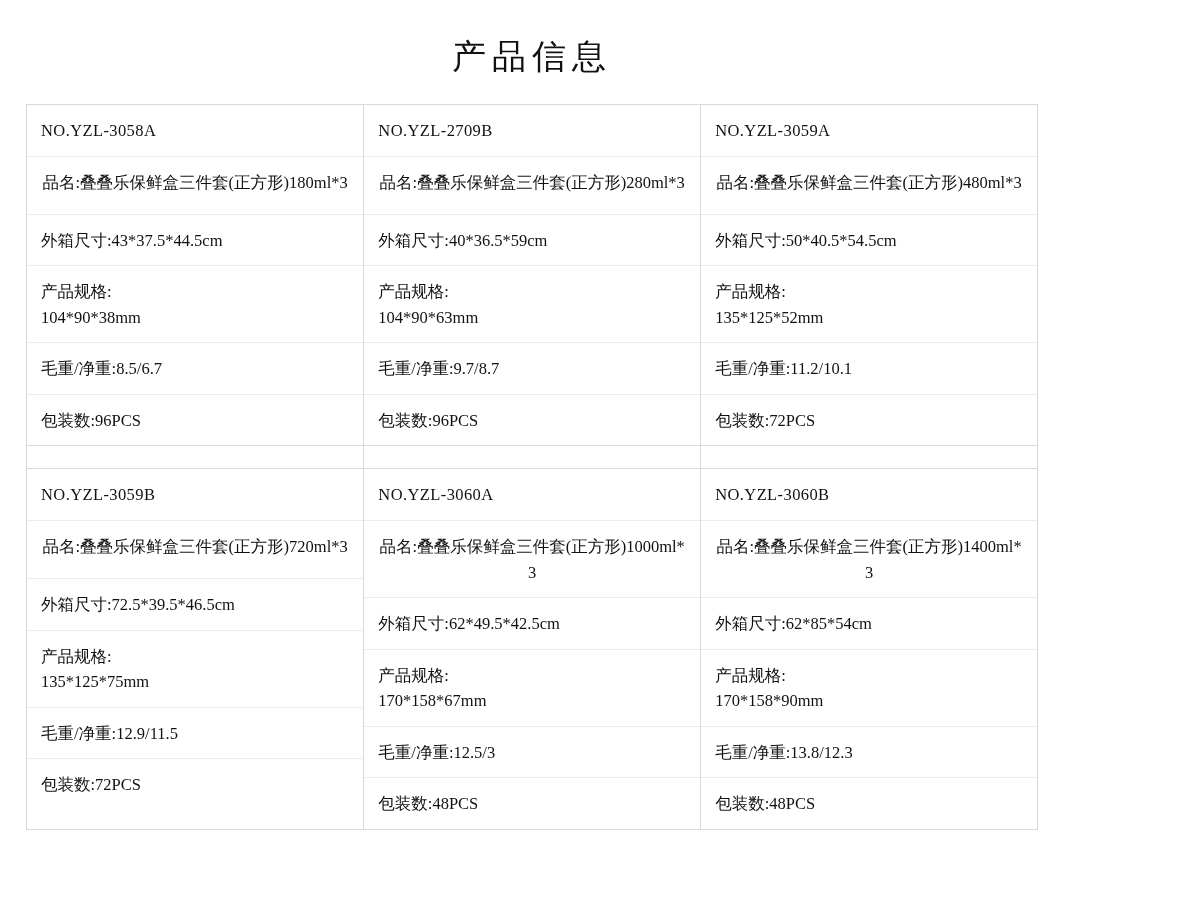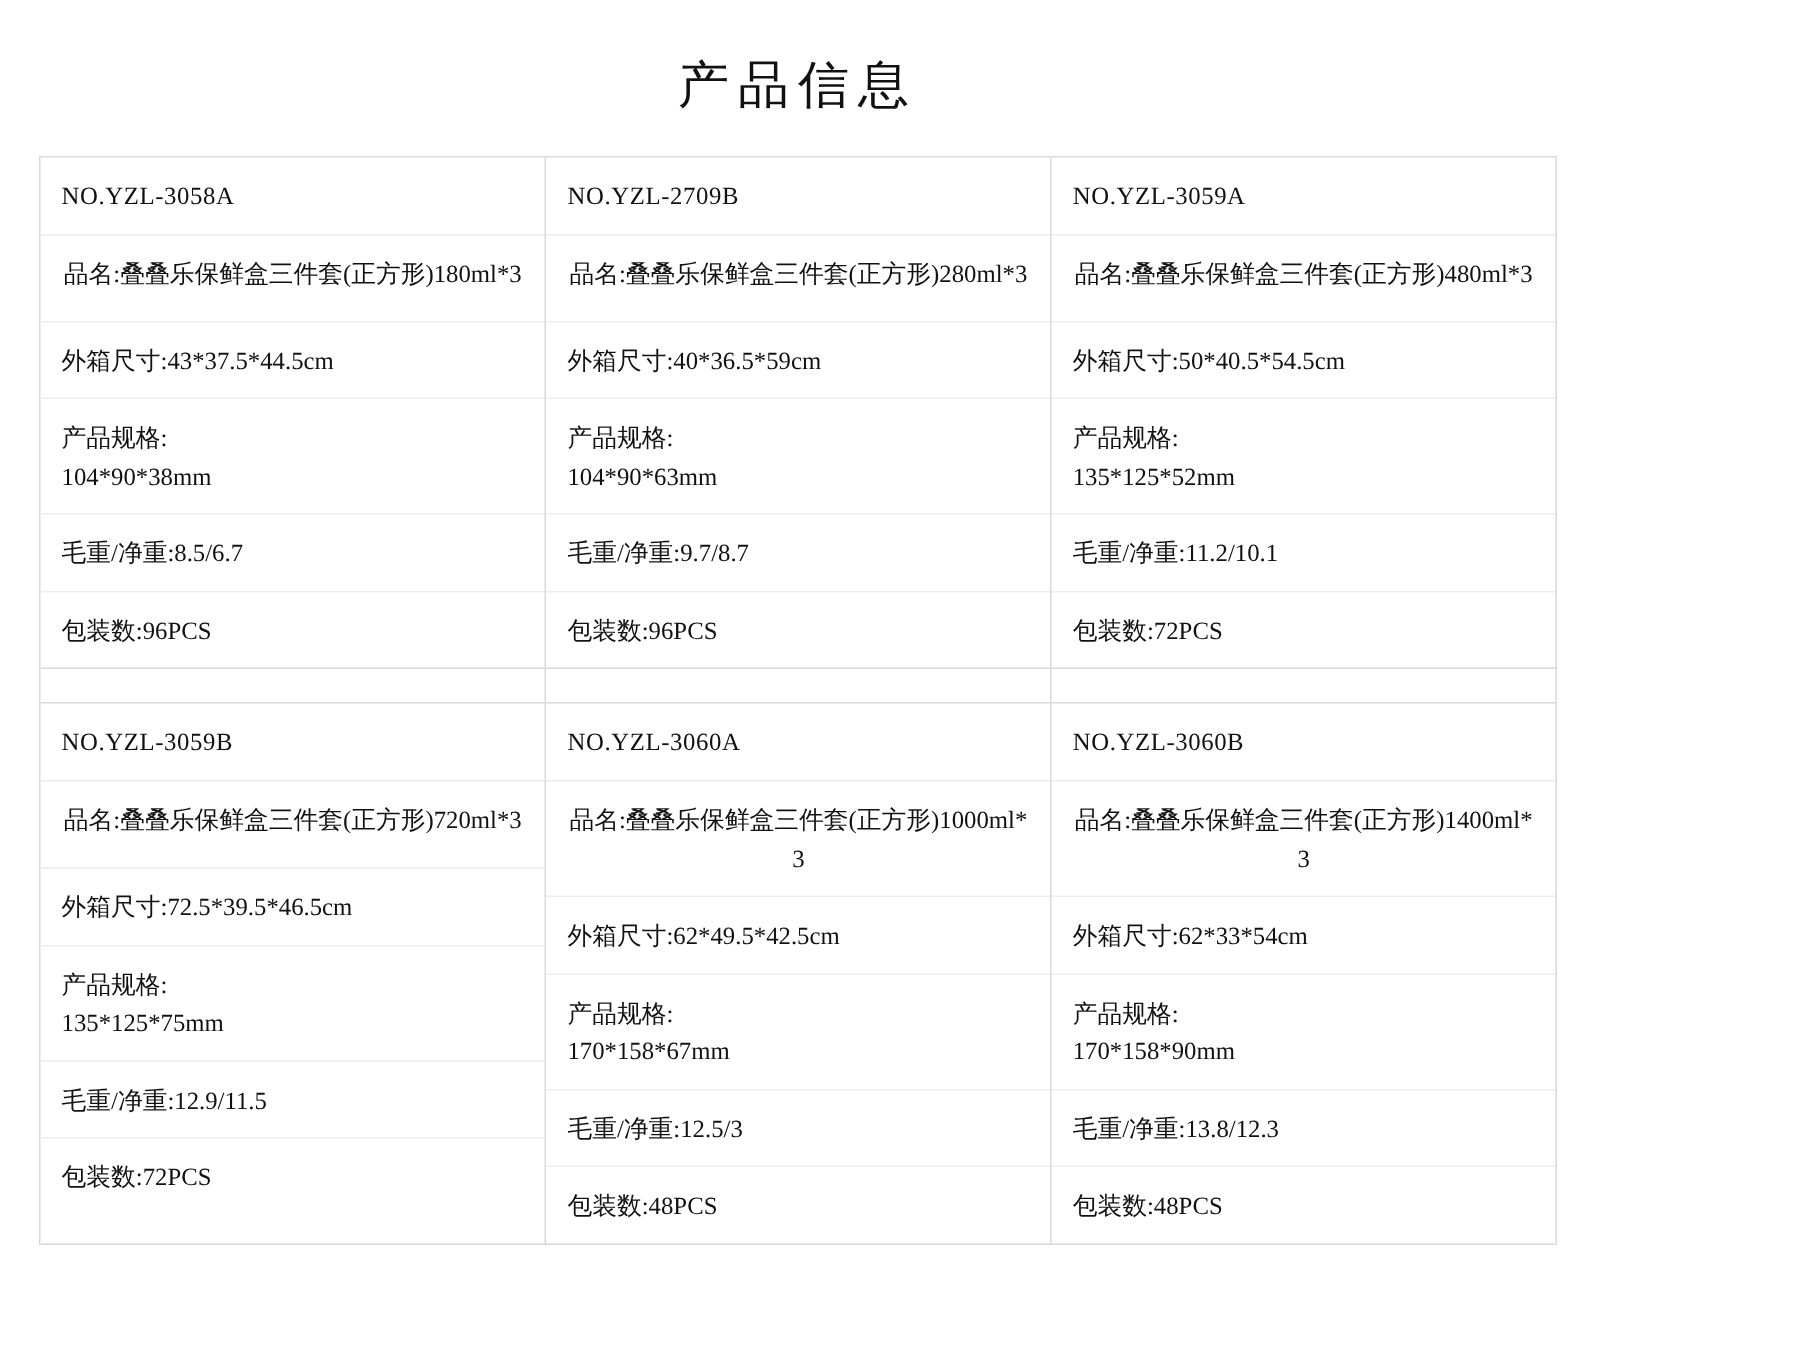--- a/index.html
+++ b/index.html
@@ -164,21 +164,21 @@
               <div>170*158*67mm</div>
             </div>
             <div class="row-line">毛重/净重:12.5/3</div>
             <div class="row-line">包装数:48PCS</div>
           </div>
         </td>
         <td class="block">
           <div class="block-inner">
             <div class="row-line row-no">NO.YZL-3060B</div>
             <div class="row-line row-name nowrap-break">品名:叠叠乐保鲜盒三件套(正方形)1400ml*3</div>
-            <div class="row-line">外箱尺寸:62*33*54cm</div>
+            <div class="row-line">外箱尺寸:62*85*54cm</div>
             <div class="row-line row-spec">
               <div>产品规格:</div>
               <div>170*158*90mm</div>
             </div>
             <div class="row-line">毛重/净重:13.8/12.3</div>
             <div class="row-line">包装数:48PCS</div>
           </div>
         </td>
       </tr>
     </tbody>

